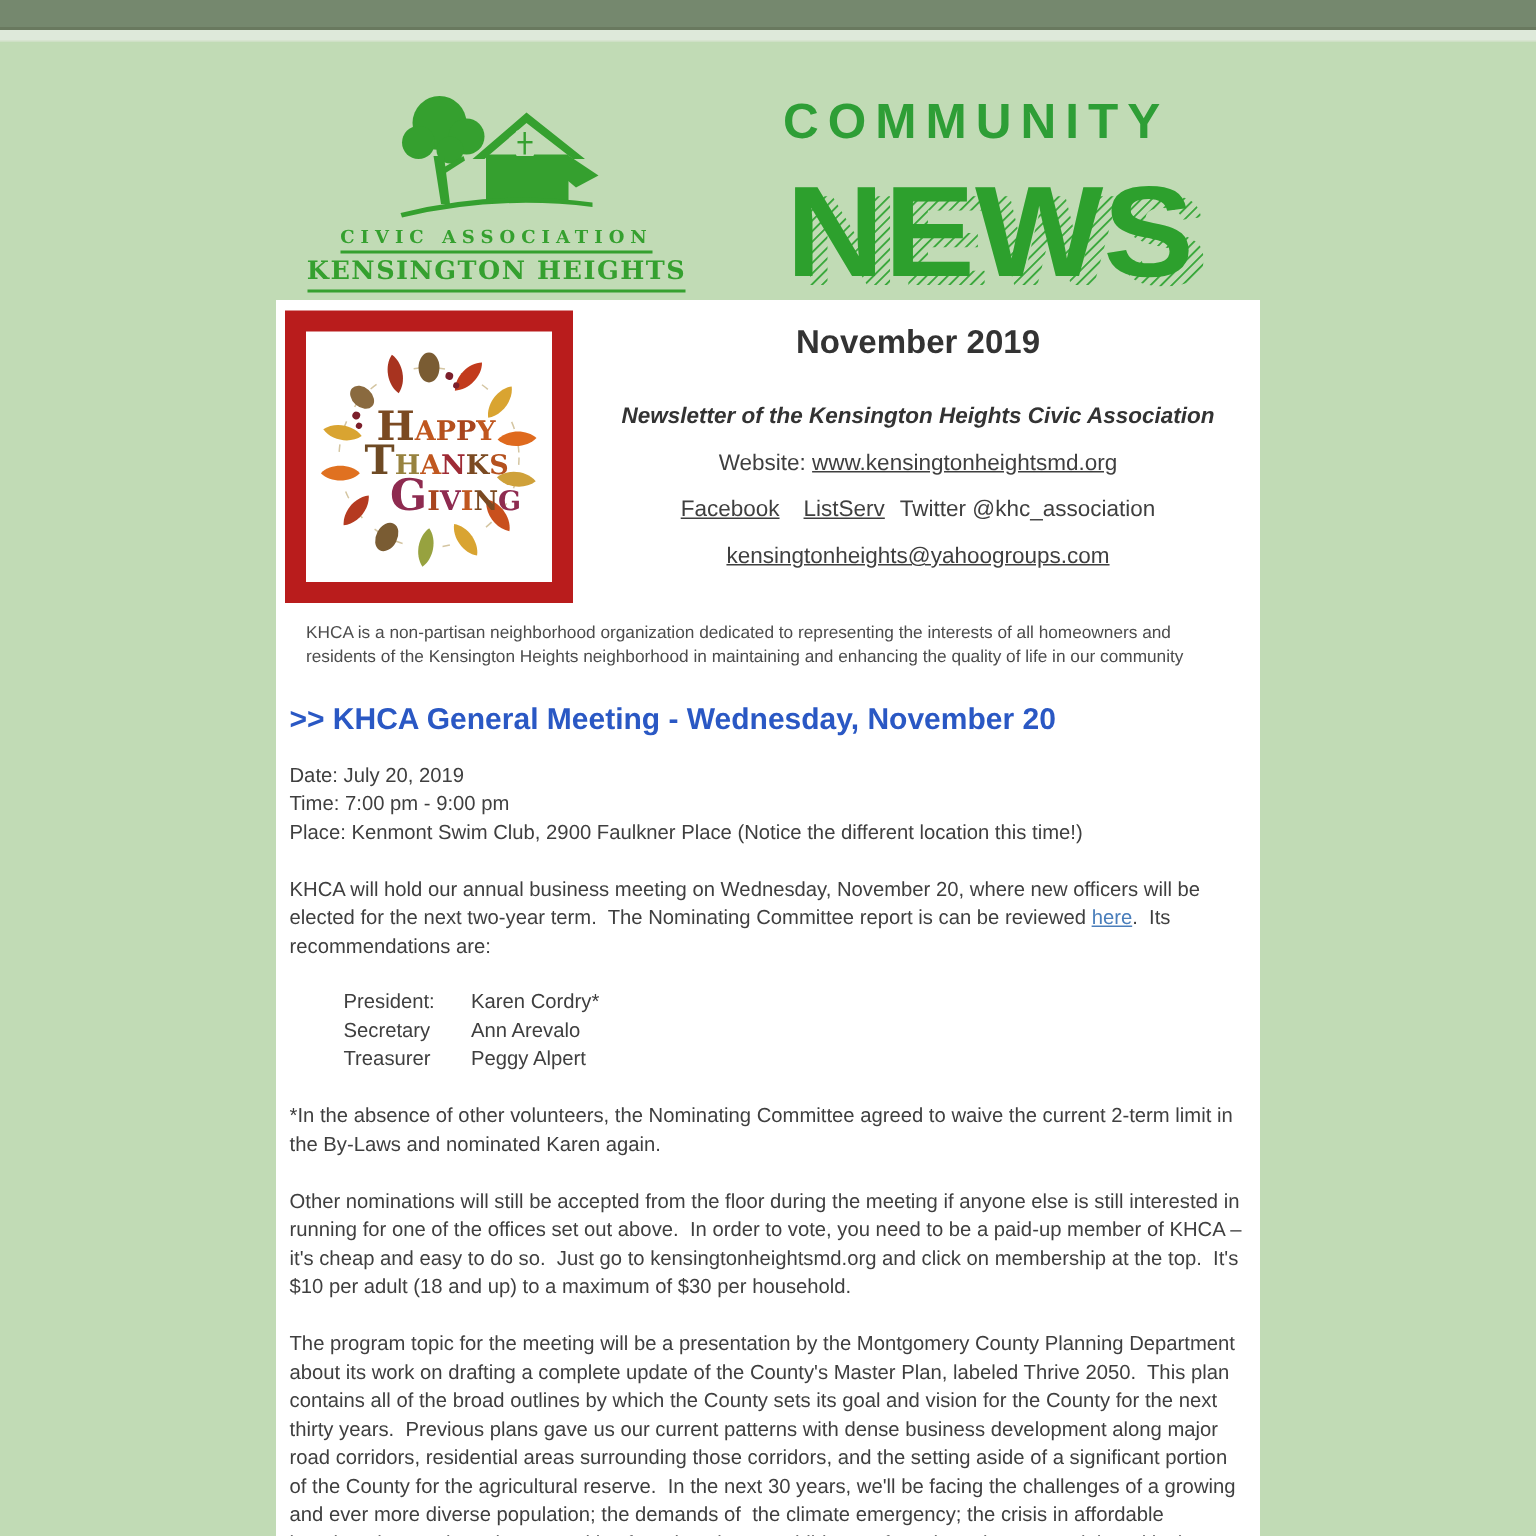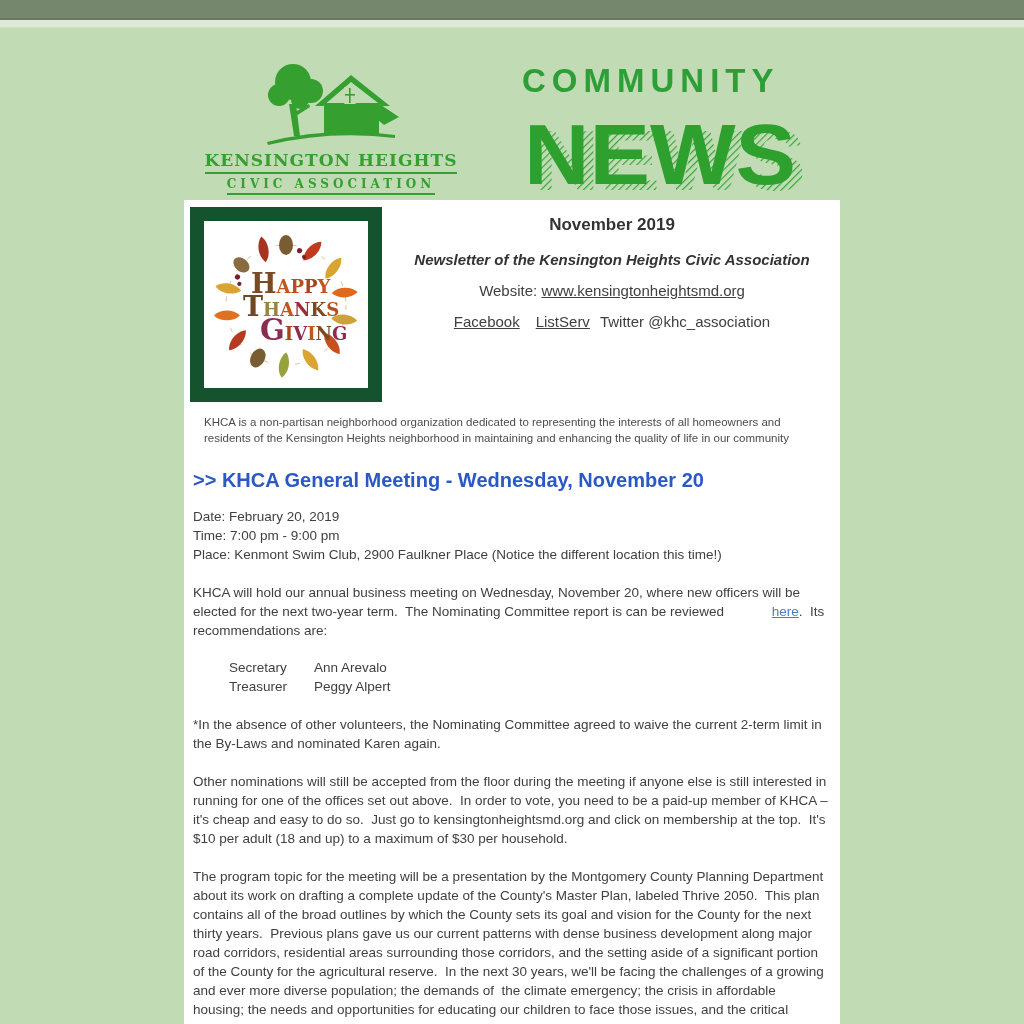--- a/index.html
+++ b/index.html
@@ -35,44 +35,44 @@
 
   
   .content {
     position:absolute; left:184px; top:200px; width:656px; height:824px;
     background:#ffffff; overflow:hidden;
     color:#3F3F3F; font-size:13.5px;
   }
   .header-row { position:relative; height:204px; }
   .thanks-frame {
     position:absolute; left:6px; top:7px; width:192px; height:195px;
-    background:#14532d; display:flex; align-items:center; justify-content:center;
+    background:#b91c1c; display:flex; align-items:center; justify-content:center;
   }
   .thanks-inner { width:164px; height:167px; background:#ffffff; }
   .mast-info { margin-left:200px; padding-top:15px; text-align:center; }
-  .mast-title { font-size:17px; font-weight:bold; color:#333333; margin-bottom:16px; }
+  .mast-title { font-size:22px; font-weight:bold; color:#333333; margin-bottom:28px; }
   .mast-subtitle { font-size:15px; font-weight:bold; font-style:italic; color:#333333; margin-bottom:14px; }
   .mast-line { font-size:15px; color:#3F3F3F; margin-bottom:14px; }
   .mast-line a { color:#3F3F3F; text-decoration:underline; cursor:pointer; }
   .social-gap { display:inline-block; width:16px; }
   .social-sm-gap { display:inline-block; width:10px; }
 
   .mission {
     text-align:left; font-size:11.5px; line-height:16px; color:#4C4C4C;
     margin:10px 20px 0 20px;
   }
   .article-heading {
     color:#2A58C4; font-size:20px; font-weight:bold;
     margin:23px 12px 0 9px;
   }
   .meta { margin:15px 12px 0 9px; line-height:19px; }
   .para {
     margin:19px 10px 0 9px; line-height:19px; white-space:pre-wrap;
   }
-  .para a, .inline-link { color:#4A7EBB; text-decoration:underline; cursor:pointer;margin-left:44px; }
+  .para a, .inline-link { color:#4A7EBB; text-decoration:underline; cursor:pointer; }
   .officers { margin:18px 0 0 45px; line-height:19px; }
   .officer-title { display:inline-block; width:85px; }
 </style>
 </head>
 <body>
 
 <div class="screen">
   <div class="topbar"></div>
   <div class="topstrip"></div>
 
@@ -91,22 +91,22 @@
         <path d="M16 82 Q 80 66 144 75 L144 78 Q 80 70 17 85 Z"></path>
       </g>
       <g fill="#C1DBB5">
         <rect x="93" y="27" width="12" height="17" rx="1"></rect>
       </g>
       <g fill="#35A02F">
         <rect x="98" y="28" width="1.6" height="15"></rect>
         <rect x="94" y="34" width="10" height="1.6"></rect>
       </g>
     </svg>
+    <div><span class="logo-line2">CIVIC ASSOCIATION</span></div>
     <div><span class="logo-line1">KENSINGTON HEIGHTS</span></div>
-    <div><span class="logo-line2">CIVIC ASSOCIATION</span></div>
   </div>
 
   <div class="banner">
     <div class="community">COMMUNITY</div>
     <svg class="news-svg" width="290" height="98" viewBox="0 0 290 98">
       <defs>
         <pattern id="hatchp" patternUnits="userSpaceOnUse" width="5" height="5" patternTransform="rotate(45)">
           <line x1="0" y1="0" x2="0" y2="5" stroke="#35A637" stroke-width="2.4"></line>
         </pattern>
       </defs>
@@ -195,36 +195,40 @@
       <div class="mast-info">
         <div class="mast-title">November 2019</div>
         <div class="mast-subtitle">Newsletter of the Kensington Heights Civic Association</div>
         <div class="mast-line">
           <span>Website:</span>
           <a>www.kensingtonheightsmd.org</a>
         </div>
         <div class="mast-line">
           <a>Facebook</a><span class="social-gap"></span><a>ListServ</a><span class="social-sm-gap"></span><span>Twitter @khc_association</span>
         </div>
+        <div class="mast-line">
+          <a>kensingtonheights@yahoogroups.com</a>
+        </div>
       </div>
     </div>
 
     <p class="mission">KHCA is a non-partisan neighborhood organization dedicated to representing the interests of all homeowners and residents of the Kensington Heights neighborhood in maintaining and enhancing the quality of life in our community</p>
 
     <h2 class="article-heading">&gt;&gt; KHCA General Meeting - Wednesday, November 20</h2>
 
     <div class="meta">
-      <div>Date: February 20, 2019</div>
+      <div>Date: July 20, 2019</div>
       <div>Time: 7:00 pm - 9:00 pm</div>
       <div>Place: Kenmont Swim Club, 2900 Faulkner Place (Notice the different location this time!)</div>
     </div>
 
     <p class="para"><span>KHCA will hold our annual business meeting on Wednesday, November 20, where new officers will be elected for the next two-year term.  The Nominating Committee report is can be reviewed </span><a class="inline-link">here</a><span>.  Its recommendations are:</span></p>
 
     <div class="officers">
+      <div class="officer-row"><span class="officer-title">President:</span><span>Karen Cordry*</span></div>
       <div class="officer-row"><span class="officer-title">Secretary</span><span>Ann Arevalo</span></div>
       <div class="officer-row"><span class="officer-title">Treasurer</span><span>Peggy Alpert</span></div>
     </div>
 
     <p class="para">*In the absence of other volunteers, the Nominating Committee agreed to waive the current 2-term limit in the By-Laws and nominated Karen again.</p>
 
     <p class="para">Other nominations will still be accepted from the floor during the meeting if anyone else is still interested in running for one of the offices set out above.  In order to vote, you need to be a paid-up member of KHCA – it's cheap and easy to do so.  Just go to kensingtonheightsmd.org and click on membership at the top.  It's $10 per adult (18 and up) to a maximum of $30 per household.</p>
 
     <p class="para">The program topic for the meeting will be a presentation by the Montgomery County Planning Department about its work on drafting a complete update of the County's Master Plan, labeled Thrive 2050.  This plan contains all of the broad outlines by which the County sets its goal and vision for the County for the next thirty years.  Previous plans gave us our current patterns with dense business development along major road corridors, residential areas surrounding those corridors, and the setting aside of a significant portion of the County for the agricultural reserve.  In the next 30 years, we'll be facing the challenges of a growing and ever more diverse population; the demands of  the climate emergency; the crisis in affordable housing; the needs and opportunities for educating our children to face those issues, and the critical importance of growing the County's economy to help us meet all of those challenges.</p>
 

